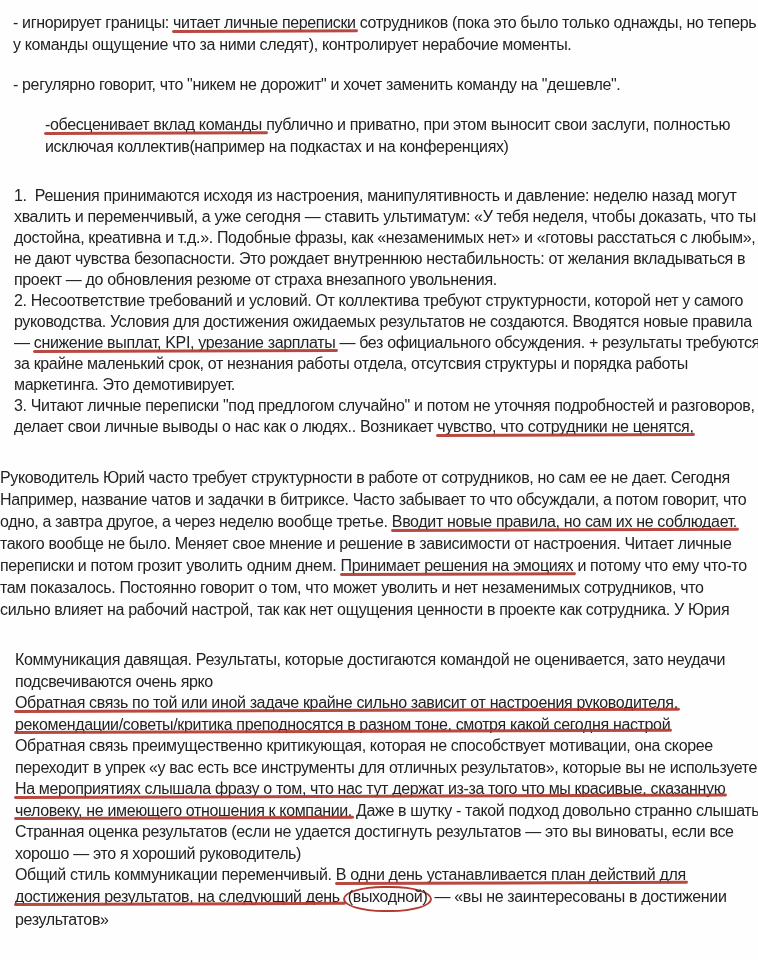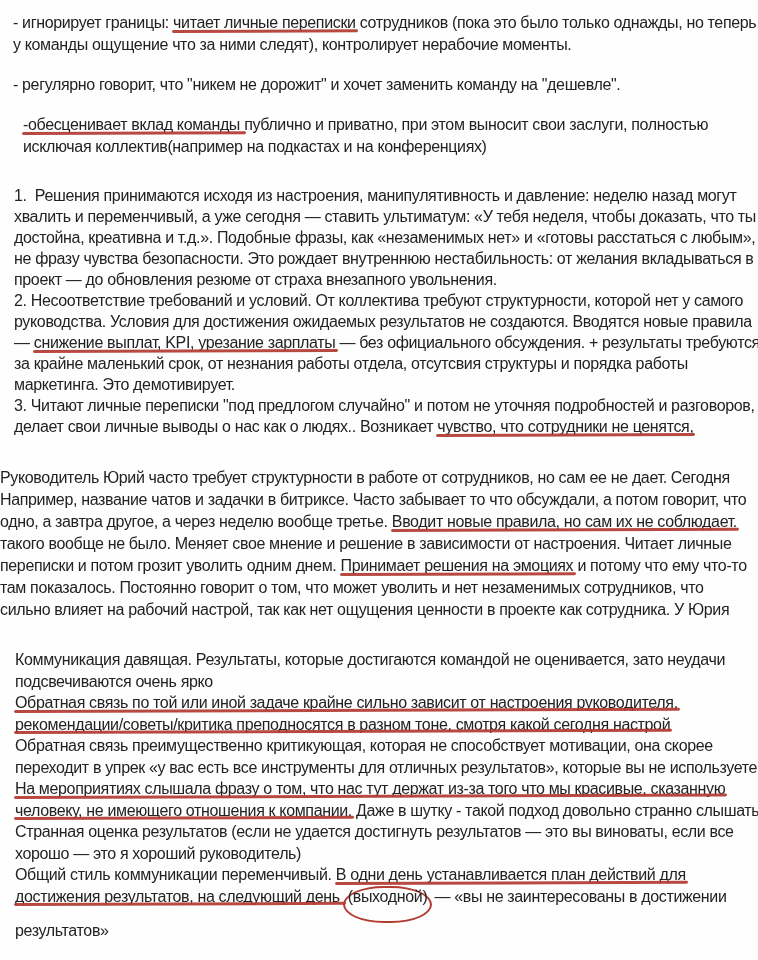--- a/index.html
+++ b/index.html
@@ -19,21 +19,21 @@
     font-family:"Liberation Sans", sans-serif;
     font-size:16px;
     letter-spacing:-0.35px;
     color:var(--ink);
     font-weight:400;
   }
   .line{white-space:pre;}
   .block{}
   .b1{padding-left:13px;line-height:22px;}
   .b2{padding-left:13px;line-height:22px;margin-top:18px;}
-  .b3{padding-left:23px;line-height:22px;margin-top:18px;}
+  .b3{padding-left:23px;line-height:22px;margin-top:18px;margin-left:22px;}
   .b4{padding-left:14px;line-height:21px;margin-top:27px;}
   .b5{padding-left:0;line-height:22px;margin-top:30px;}
   .b6{padding-left:15px;line-height:21.5px;margin-top:28px;}
   
   .u{position:relative;}
   .u::after{
     content:"";
     position:absolute;
     left:-1px;right:-2px;bottom:-1.5px;height:3px;
     background:var(--red);
@@ -41,21 +41,21 @@
     opacity:.93;
     transform:rotate(-0.2deg);
     transform-origin:left center;
     pointer-events:none;
   }
   
   .c{
     display:inline-block;
     border:2px solid var(--red);
     border-radius:50% / 55%;
-    padding:0 3px 15px 3px;
+    padding:0 3px 4px 3px;
     margin:-3px -2px -3px -1px;
     line-height:18px;
   }
 </style>
 </head>
 <body>
 
 <div class="page">
   <div>
       <div class="block b1">
@@ -66,21 +66,21 @@
         <div class="line"><span>- регулярно говорит, что "никем не дорожит" и хочет заменить команду на "дешевле".</span></div>
       </div>
       <div class="block b3">
         <div class="line"><span class="u">-обесценивает вклад команды </span><span>публично и приватно, при этом выносит свои заслуги, полностью</span></div>
         <div class="line"><span>исключая коллектив(например на подкастах и на конференциях)</span></div>
       </div>
       <div class="block b4">
         <div class="line"><span>1.  Решения принимаются исходя из настроения, манипулятивность и давление: неделю назад могут</span></div>
         <div class="line"><span>хвалить и переменчивый, а уже сегодня — ставить ультиматум: «У тебя неделя, чтобы доказать, что ты</span></div>
         <div class="line"><span>достойна, креативна и т.д.». Подобные фразы, как «незаменимых нет» и «готовы расстаться с любым»,</span></div>
-        <div class="line"><span>не фразу чувства безопасности. Это рождает внутреннюю нестабильность: от желания вкладываться в</span></div>
+        <div class="line"><span>не дают чувства безопасности. Это рождает внутреннюю нестабильность: от желания вкладываться в</span></div>
         <div class="line"><span>проект — до обновления резюме от страха внезапного увольнения.</span></div>
         <div class="line"><span>2. Несоответствие требований и условий. От коллектива требуют структурности, которой нет у самого</span></div>
         <div class="line"><span>руководства. Условия для достижения ожидаемых результатов не создаются. Вводятся новые правила</span></div>
         <div class="line"><span>— </span><span class="u">снижение выплат, KPI, урезание зарплаты</span><span> — без официального обсуждения. + результаты требуются</span></div>
         <div class="line"><span>за крайне маленький срок, от незнания работы отдела, отсутсвия структуры и порядка работы</span></div>
         <div class="line"><span>маркетинга. Это демотивирует.</span></div>
         <div class="line"><span>3. Читают личные переписки "под предлогом случайно" и потом не уточняя подробностей и разговоров,</span></div>
         <div class="line"><span>делает свои личные выводы о нас как о людях.. Возникает </span><span class="u">чувство, что сотрудники не ценятся,</span></div>
       </div>
       <div class="block b5">

